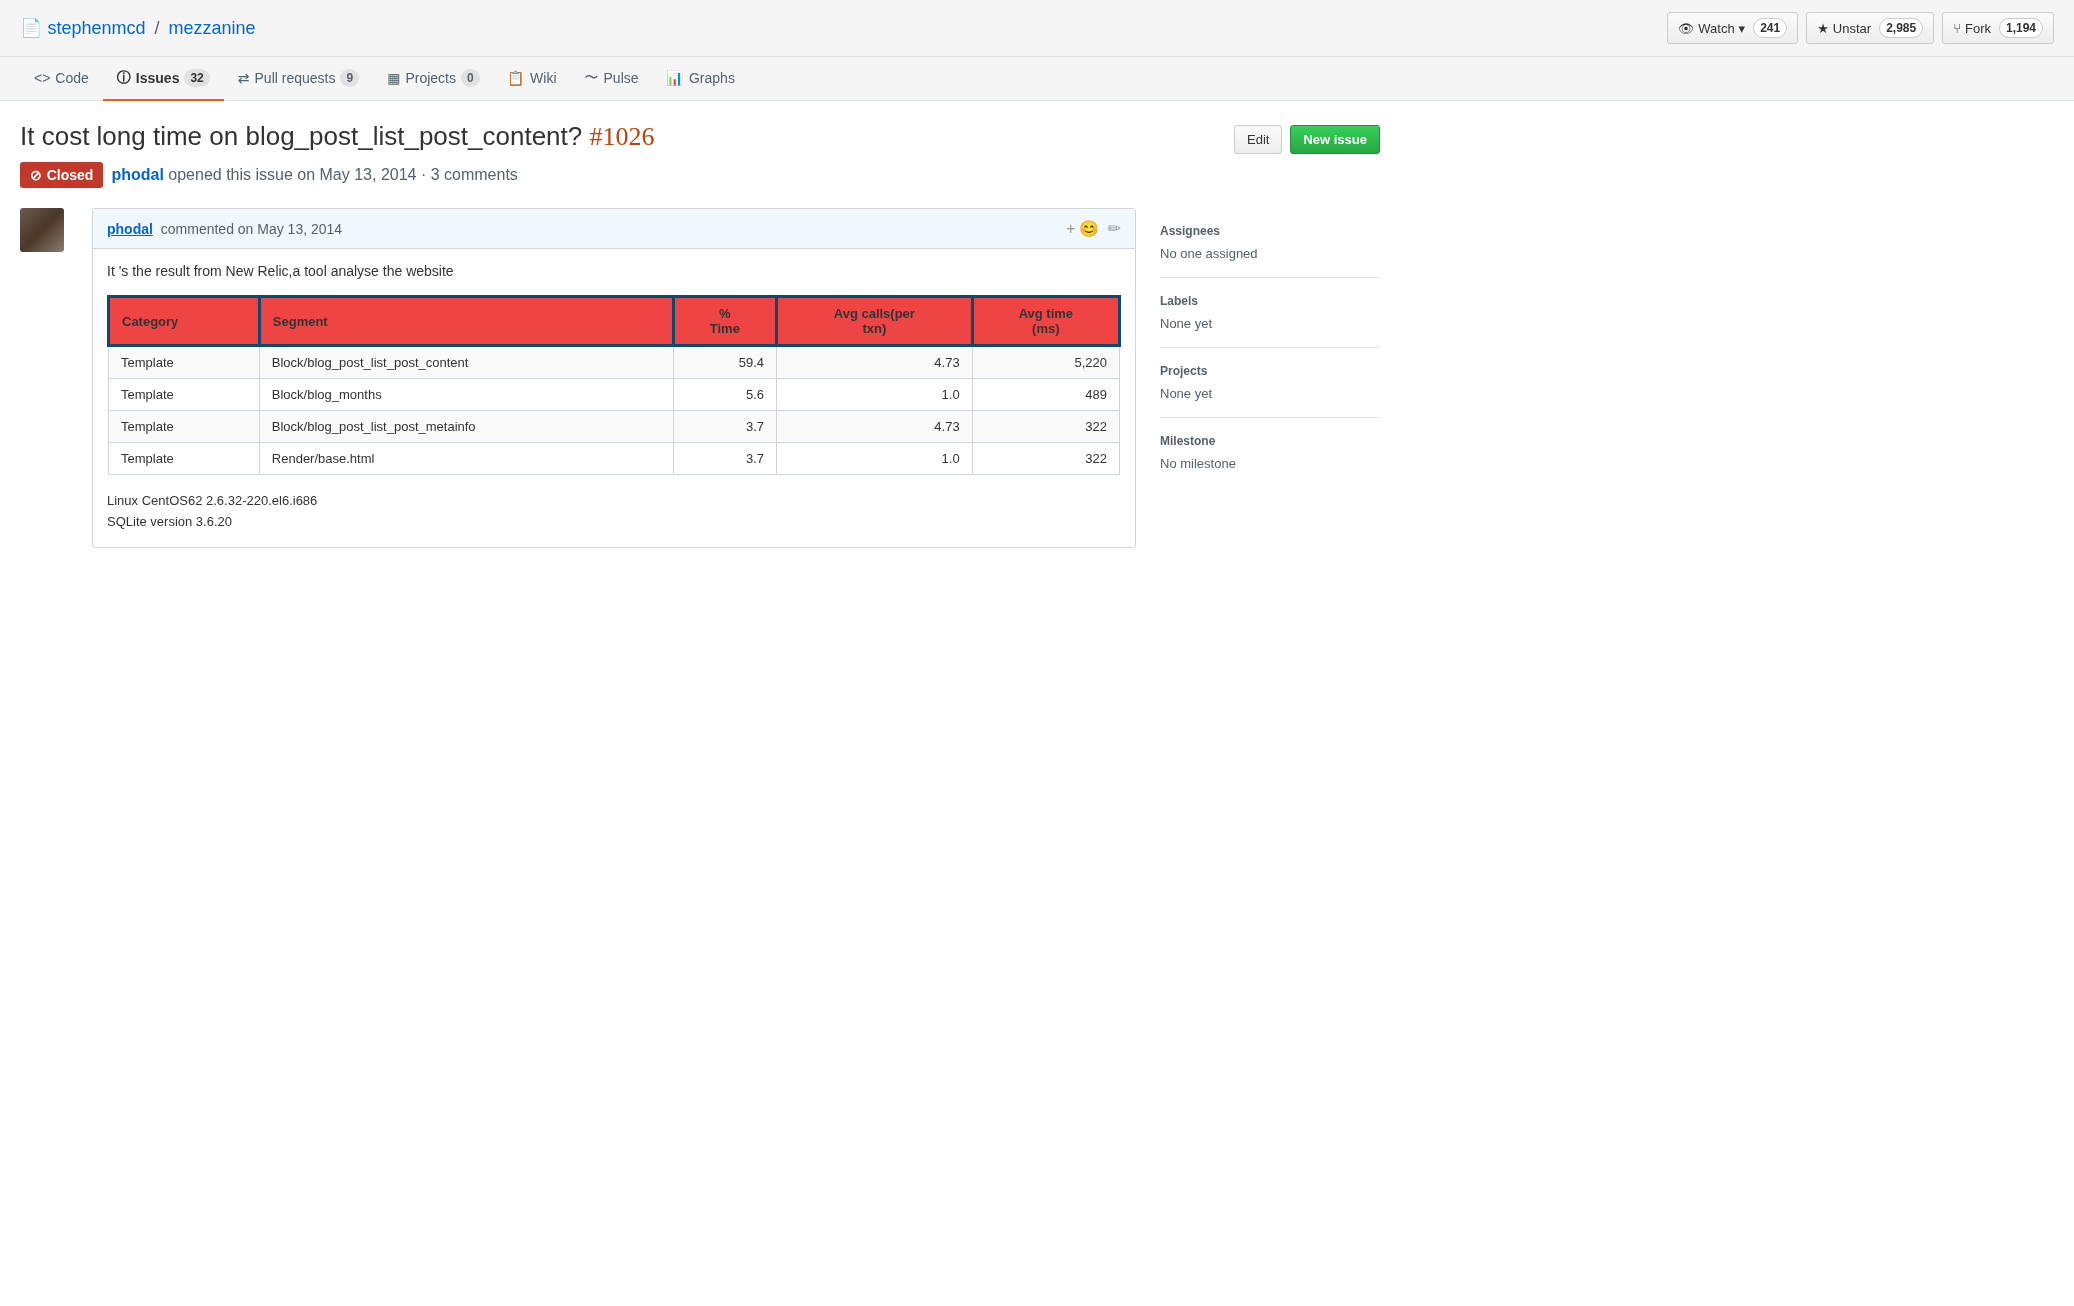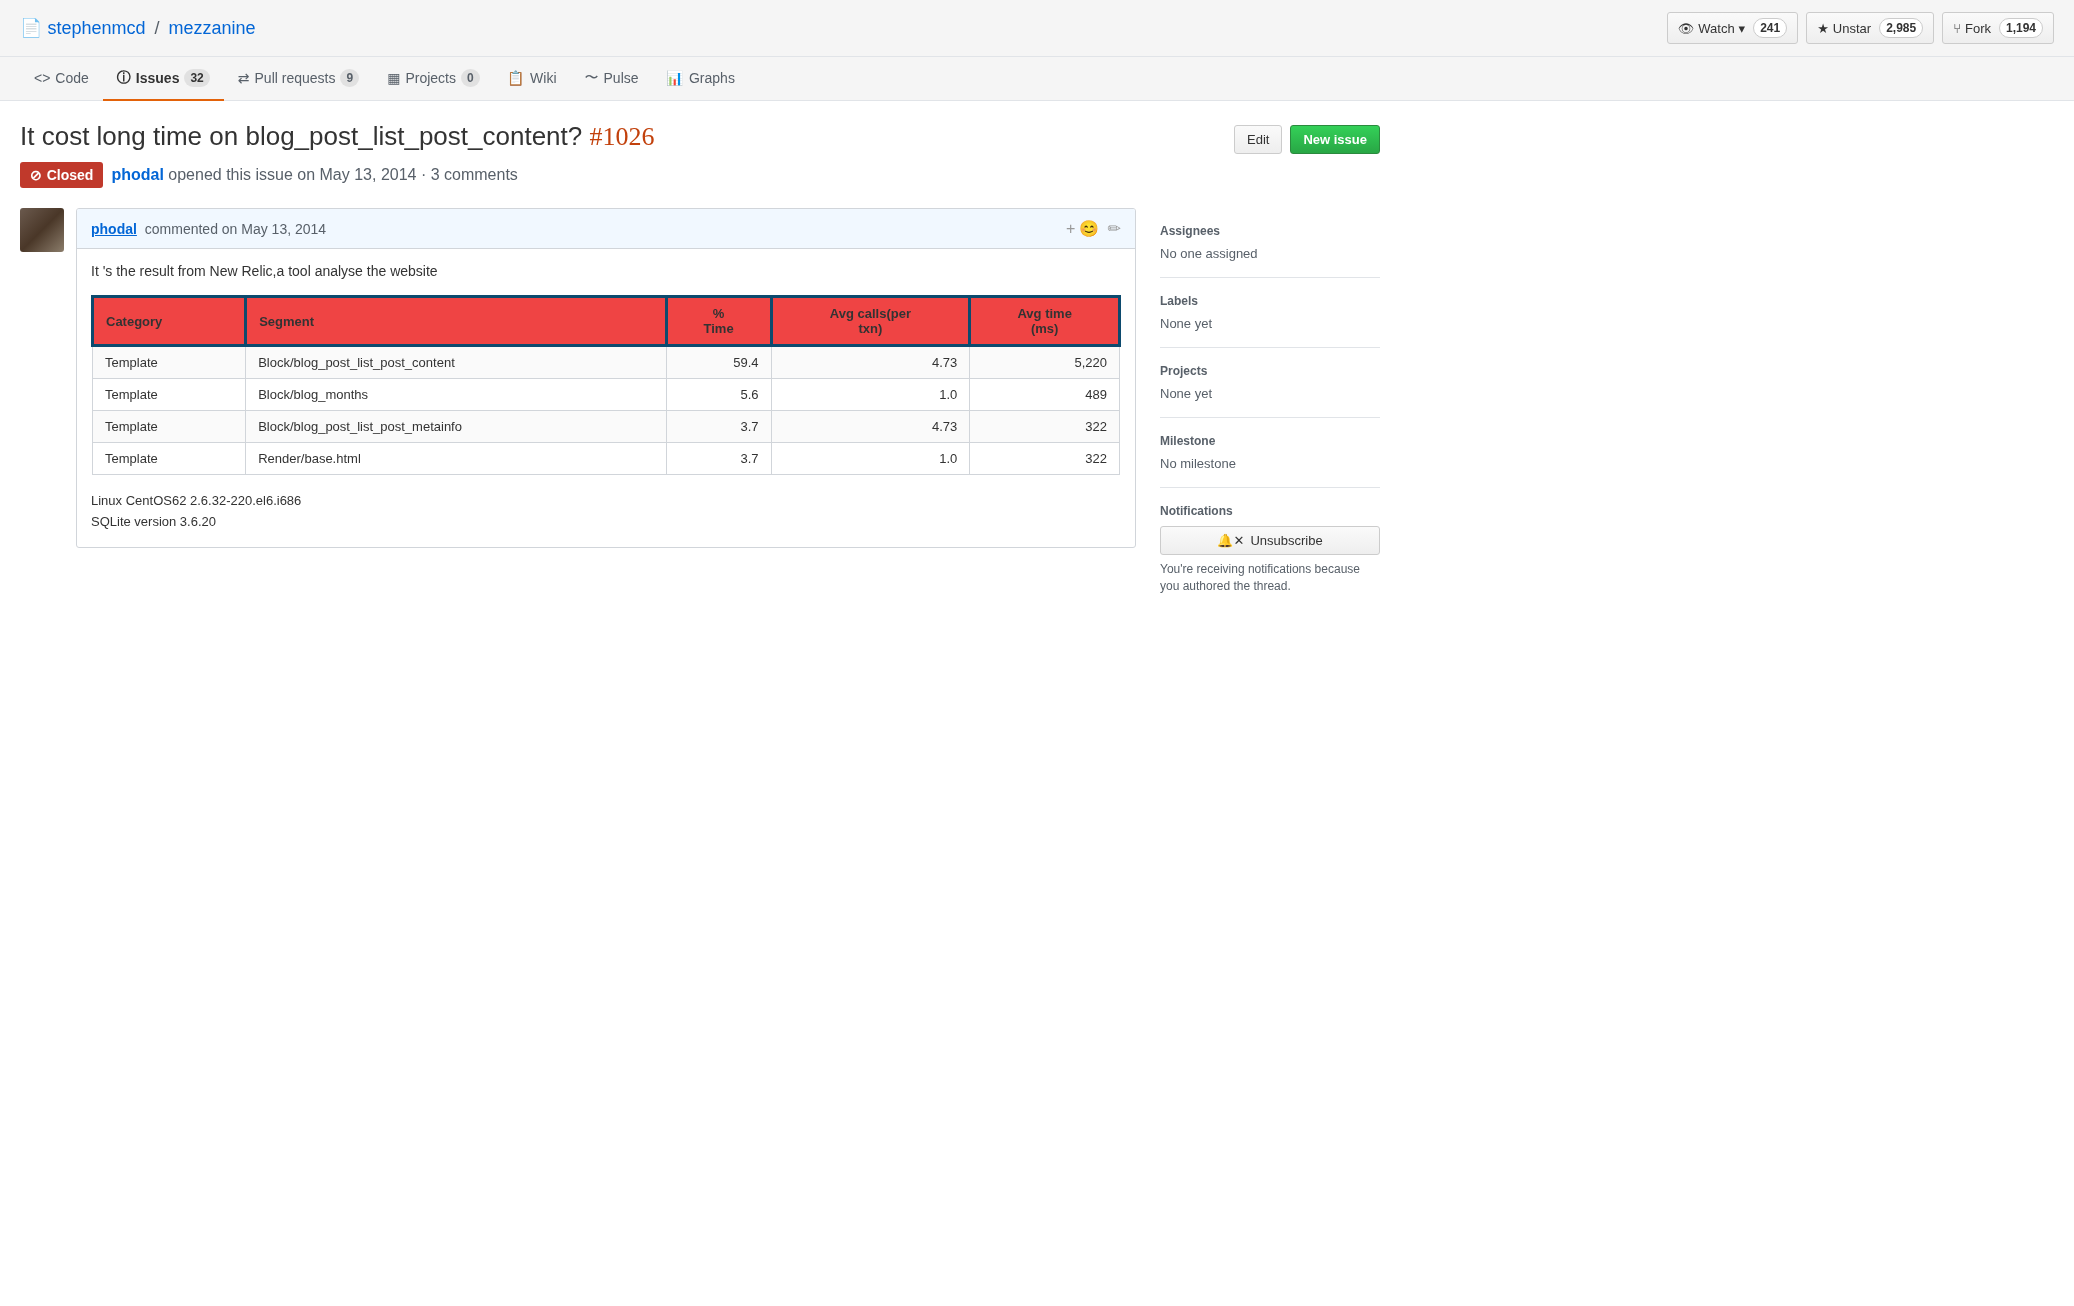--- a/index.html
+++ b/index.html
@@ -89,21 +89,21 @@
     }
     .issue-meta-text { color: #586069; font-size: 16px; }
     .issue-meta-text a { color: #0366d6; text-decoration: none; font-weight: 600; }
 
     
     .two-col { display: flex; gap: 24px; }
     .main-col { flex: 1; min-width: 0; }
     .side-col { width: 220px; flex-shrink: 0; }
 
     
-    .comment-wrapper { display: flex; gap: 12px; }
+    .comment-wrapper { display: flex; gap: 28px; }
     .avatar {
       width: 44px; height: 44px; border-radius: 3px;
       background: #8b7d6b; flex-shrink: 0; overflow: hidden;
     }
     .avatar-img {
       width: 44px; height: 44px;
       background: linear-gradient(135deg, #6b5a4e 0%, #4a3728 50%, #8b7d6b 100%);
     }
     .comment-box {
       flex: 1; border: 1px solid #d1d5da; border-radius: 3px;
@@ -331,24 +331,16 @@
       <div class="side-section">
         <div class="side-title">Projects</div>
         <div class="side-value">None yet</div>
       </div>
 
       <div class="side-section">
         <div class="side-title">Milestone</div>
         <div class="side-value">No milestone</div>
       </div>
 
-      <div class="side-section">
-        <div class="side-title">Notifications</div>
-        <button class="btn-unsubscribe">
-          <span>🔔✕</span>
-          <span>Unsubscribe</span>
-        </button>
-        <div class="notifications-text">You're receiving notifications because you authored the thread.</div>
-      </div>
 
     </div>
   </div>
 </div>
 
 </body></html>

